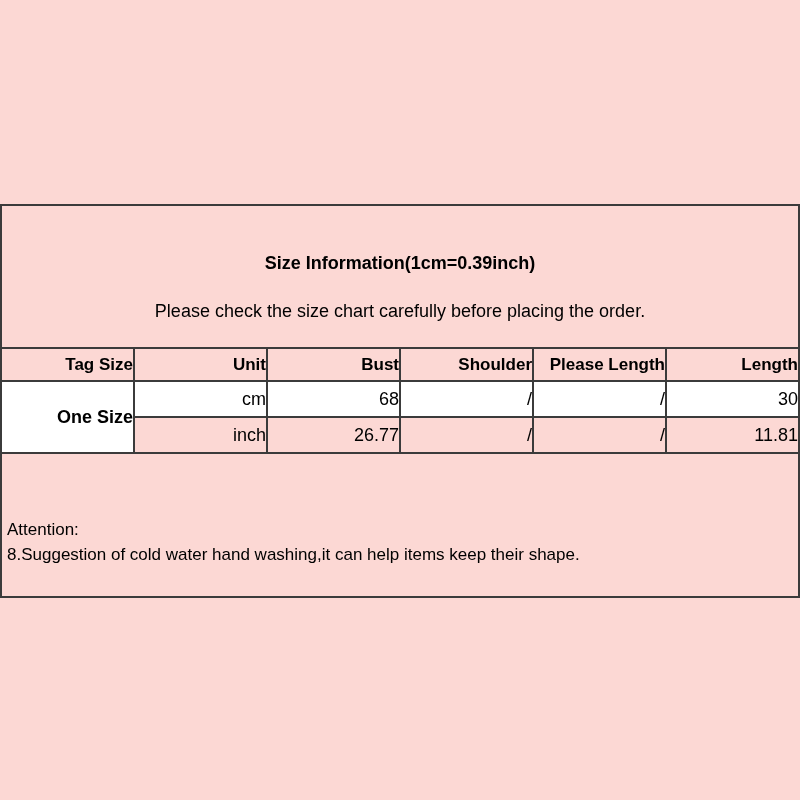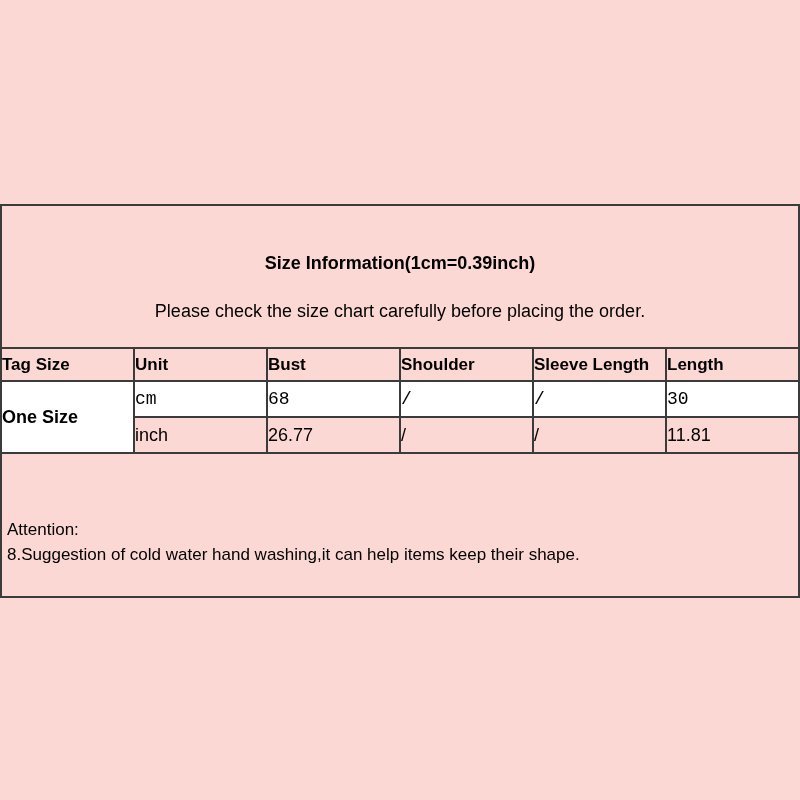--- a/index.html
+++ b/index.html
@@ -50,35 +50,35 @@
     position: absolute;
     left: 0;
     top: 347px;
     width: 800px;
     border-collapse: collapse;
     table-layout: fixed;
   }
   table.size-table th,
   table.size-table td {
     border: 2px solid #3b3b3b;
-    text-align: left;
+    text-align: right;
     vertical-align: middle;
     padding: 0;
   }
   table.size-table th {
     background: #fcd8d4;
     font-size: 17px;
     font-weight: bold;
     height: 31px;
   }
   table.size-table td {
     font-size: 18px;
     height: 34px;
   }
-  td.cell-white { background: #ffffff; font-family: Liberation Mono, monospace; }
+  td.cell-white { background: #ffffff; }
   td.cell-pink  { background: #fcd8d4; margin-left: 12px; }
   td.tag-size-cell {
     background: #ffffff;
     font-size: 20px;
     font-weight: bold;
     margin-left: 44px;
   }
   .attention {
     position: absolute;
     left: 7px;
@@ -100,21 +100,21 @@
 
   <div class="page-subtitle">Please check the size chart carefully before placing the order.</div>
 
   <table class="size-table">
     <thead>
       <tr>
         <th>Tag Size</th>
         <th>Unit</th>
         <th>Bust</th>
         <th>Shoulder</th>
-        <th>Sleeve Length</th>
+        <th>Please Length</th>
         <th>Length</th>
       </tr>
     </thead>
     <tbody>
       <tr>
         <td class="tag-size-cell" rowspan="2">One Size</td>
         <td class="cell-white">cm</td>
         <td class="cell-white">68</td>
         <td class="cell-white">/</td>
         <td class="cell-white">/</td>

